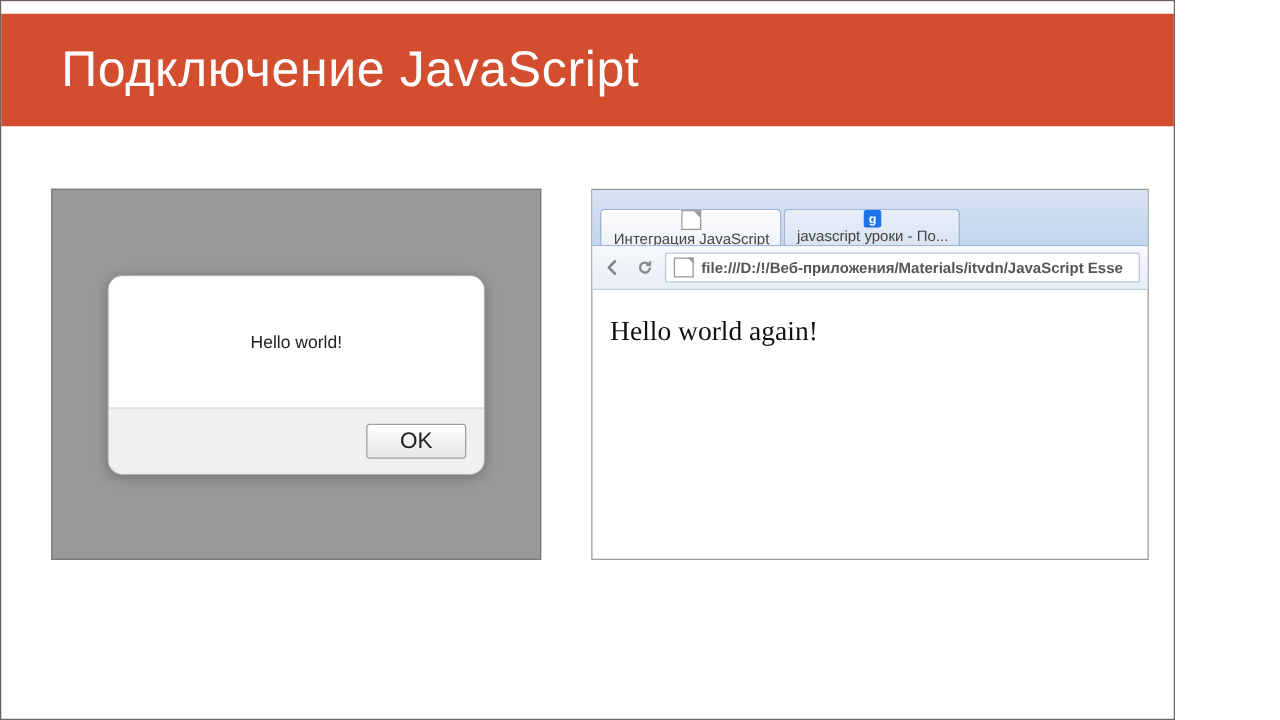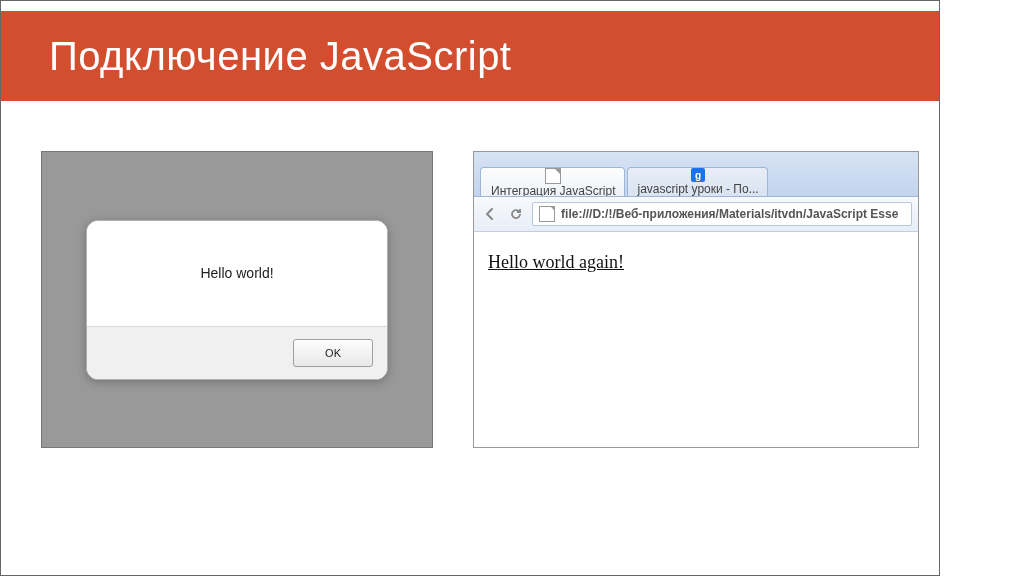--- a/index.html
+++ b/index.html
@@ -77,21 +77,21 @@
     padding: 12px 14px;
     display: flex;
     justify-content: flex-end;
   }
   .alert-button {
     min-width: 78px;
     height: 26px;
     background: linear-gradient(#fefefe, #e7e7e7);
     border: 1px solid #9e9e9e;
     border-radius: 3px;
-    font-size: 11px;
+    font-size: 18px;
     color: #222;
     display: flex;
     align-items: center;
     justify-content: center;
     box-shadow: inset 0 1px 0 #fff;
   }
   
   .right-panel {
     width: 480px;
     border: 1px solid #999;
@@ -210,23 +210,22 @@
   .addr-text {
     flex: 1;
     font-size: 12px;
     color: #555;
     white-space: nowrap;
     overflow: hidden;
   }
   .page-body {
     padding: 20px 14px;
     font-family: "Times New Roman", serif;
-    font-size: 18px;
+    font-size: 22px;
     color: #111;
-    text-decoration: underline;
   }
 </style>
 </head>
 <body>
 
 <div class="slide">
 
   <div class="header-bar">
     <div class="header-title">Подключение JavaScript</div>
   </div>

